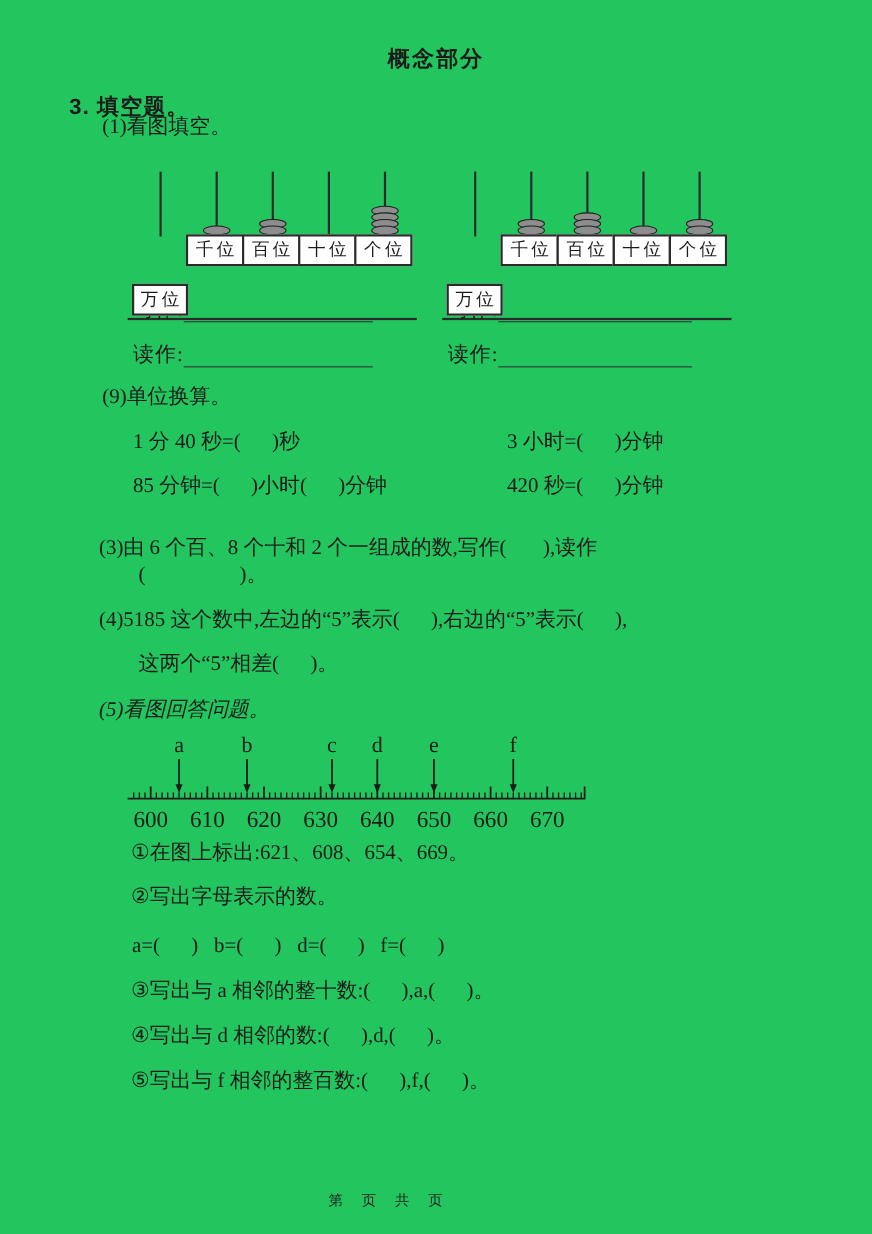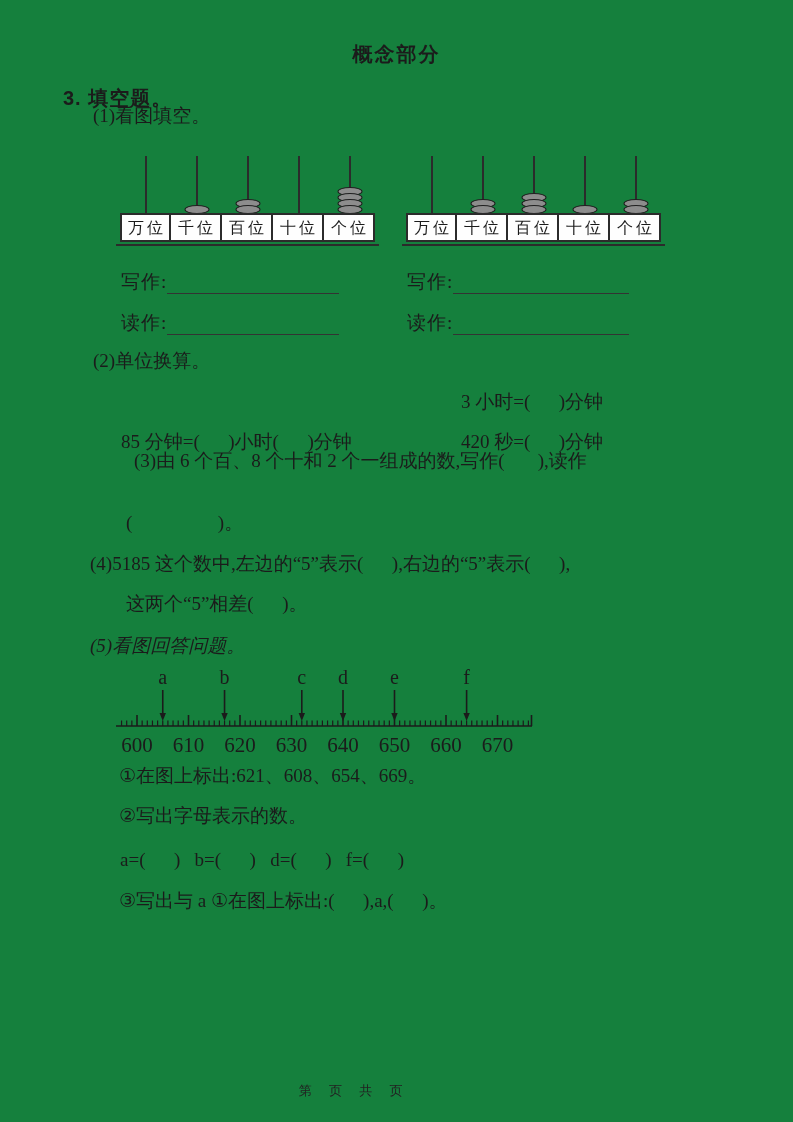--- a/index.html
+++ b/index.html
@@ -1,37 +1,37 @@
 <!DOCTYPE html>
 <html><head>
 <meta charset="utf-8">
 <style>
   html,body{margin:0;padding:0;background:#e8e8e8;}
   .page{
     position:relative;width:793px;height:1122px;margin:0 auto;
-    background:#15803d;color:#1b1b1b;overflow:hidden;
+    background:#22c55e;color:#1b1b1b;overflow:hidden;
     font-family:"Liberation Serif","DejaVu Serif","DejaVu Sans",serif;
     font-size:19px;
   }
   .abs{position:absolute;white-space:pre-wrap;line-height:1.25;}
   .heading-sans{font-family:"Liberation Sans","DejaVu Sans",sans-serif;font-weight:bold;}
   .title{width:793px;text-align:center;font-size:20px;letter-spacing:2px;}
   .q-heading{font-size:20px;letter-spacing:1px;}
   
   .abacus{display:flex;flex-direction:column;}
   .ab-cols{display:flex;}
   .ab-col{width:51px;display:flex;flex-direction:column;align-items:stretch;}
   .rod-area{position:relative;height:57px;}
   .rod{position:absolute;left:50%;top:0;bottom:-2px;width:2px;margin-left:-1px;background:#2b2b2b;}
   .beads{position:absolute;left:50%;bottom:-1px;transform:translateX(-50%);display:flex;flex-direction:column;align-items:center;}
   .bead{width:25px;height:9px;border-radius:50%;background:#8d8d8d;border:1.5px solid #1f1f1f;margin-top:-3px;box-sizing:border-box;}
   .cell{box-sizing:border-box;height:29px;border:2px solid #2b2b2b;margin-left:-2px;
         display:flex;align-items:center;justify-content:center;
         font-size:16px;letter-spacing:3px;padding-left:3px;background:#fefefe;z-index:1;}
-  .ab-col:first-child .cell{margin-left:0;}
+  .ab-col:first-child .cell{margin-left:0;margin-top:45px;}
   .ab-base{height:0;border-top:2px solid #2b2b2b;margin:2px -4px 0 -4px;}
   
   .fill-line{display:inline-block;border-bottom:1.5px solid #333;height:22px;vertical-align:-6px;}
   .w-label{font-size:19px;letter-spacing:1px;}
   .footer{width:708px;text-align:center;font-size:13px;letter-spacing:7px;color:#222;}
   svg text{font-family:"Liberation Serif","DejaVu Serif",serif;}
 </style>
 </head>
 <body>
 
@@ -44,26 +44,27 @@
   <div class="abs" style="top:104px;left:93px;">(1)看图填空。</div>
 
   <div class="abs abacus" style="top:156px;left:120px;"><div class="ab-cols"><div class="ab-col"><div class="rod-area"><div class="rod"></div><div class="beads"></div></div><div class="cell">万位</div></div><div class="ab-col"><div class="rod-area"><div class="rod"></div><div class="beads"><div class="bead"></div></div></div><div class="cell">千位</div></div><div class="ab-col"><div class="rod-area"><div class="rod"></div><div class="beads"><div class="bead"></div><div class="bead"></div></div></div><div class="cell">百位</div></div><div class="ab-col"><div class="rod-area"><div class="rod"></div><div class="beads"></div></div><div class="cell">十位</div></div><div class="ab-col"><div class="rod-area"><div class="rod"></div><div class="beads"><div class="bead"></div><div class="bead"></div><div class="bead"></div><div class="bead"></div></div></div><div class="cell">个位</div></div></div><div class="ab-base"></div></div>
   <div class="abs abacus" style="top:156px;left:406px;"><div class="ab-cols"><div class="ab-col"><div class="rod-area"><div class="rod"></div><div class="beads"></div></div><div class="cell">万位</div></div><div class="ab-col"><div class="rod-area"><div class="rod"></div><div class="beads"><div class="bead"></div><div class="bead"></div></div></div><div class="cell">千位</div></div><div class="ab-col"><div class="rod-area"><div class="rod"></div><div class="beads"><div class="bead"></div><div class="bead"></div><div class="bead"></div></div></div><div class="cell">百位</div></div><div class="ab-col"><div class="rod-area"><div class="rod"></div><div class="beads"><div class="bead"></div></div></div><div class="cell">十位</div></div><div class="ab-col"><div class="rod-area"><div class="rod"></div><div class="beads"><div class="bead"></div><div class="bead"></div></div></div><div class="cell">个位</div></div></div><div class="ab-base"></div></div>
 
   <div class="abs" style="top:270px;left:121px;"><span class="w-label">写作:</span><span class="fill-line" style="width:172px;"></span></div>
   <div class="abs" style="top:311px;left:121px;"><span class="w-label">读作:</span><span class="fill-line" style="width:172px;"></span></div>
   <div class="abs" style="top:270px;left:407px;"><span class="w-label">写作:</span><span class="fill-line" style="width:176px;"></span></div>
   <div class="abs" style="top:311px;left:407px;"><span class="w-label">读作:</span><span class="fill-line" style="width:176px;"></span></div>
 
-  <div class="abs" style="top:349px;left:93px;">(2)单位换算。</div>
+  <div class="abs" style="top:349px;left:93px;">(9)单位换算。</div>
+  <div class="abs" style="top:390px;left:121px;">1 分 40 秒=(      )秒</div>
   <div class="abs" style="top:390px;left:461px;">3 小时=(      )分钟</div>
   <div class="abs" style="top:430px;left:121px;">85 分钟=(      )小时(      )分钟</div>
   <div class="abs" style="top:430px;left:461px;">420 秒=(      )分钟</div>
 
-  <div class="abs" style="top:449px;left:90px;margin-left:44px;">(3)由 6 个百、8 个十和 2 个一组成的数,写作(       ),读作</div>
+  <div class="abs" style="top:487px;left:90px;">(3)由 6 个百、8 个十和 2 个一组成的数,写作(       ),读作</div>
   <div class="abs" style="top:511px;left:126px;">(                  )。</div>
 
   <div class="abs" style="top:552px;left:90px;">(4)5185 这个数中,左边的“5”表示(      ),右边的“5”表示(      ),</div>
   <div class="abs" style="top:592px;left:126px;">这两个“5”相差(      )。</div>
 
   <div class="abs" style="top:634px;left:90px;font-style:italic;">(5)看图回答问题。</div>
 
   <svg class="abs" style="top:668px;left:112px;" width="424" height="94" viewBox="0 0 424 94">
       <line x1="4" y1="58" x2="420" y2="58" stroke="#1b1b1b" stroke-width="1.6"></line>
       <line x1="9.549999999999999" y1="52.5" x2="9.549999999999999" y2="58" stroke="#1b1b1b" stroke-width="1.2"></line>
@@ -171,16 +172,18 @@
       <line x1="282.5" y1="22" x2="282.5" y2="46" stroke="#1b1b1b" stroke-width="1.6"></line>
       <polygon points="279.3,45 285.7,45 282.5,53" fill="#1b1b1b"></polygon>
       <text x="354.6" y="16" text-anchor="middle" font-size="20" fill="#1b1b1b">f</text>
       <line x1="354.6" y1="22" x2="354.6" y2="46" stroke="#1b1b1b" stroke-width="1.6"></line>
       <polygon points="351.40000000000003,45 357.8,45 354.6,53" fill="#1b1b1b"></polygon>
     </svg>
 
   <div class="abs" style="top:764px;left:119px;">①在图上标出:621、608、654、669。</div>
   <div class="abs" style="top:804px;left:119px;">②写出字母表示的数。</div>
   <div class="abs" style="top:848px;left:120px;">a=(      )   b=(      )   d=(      )   f=(      )</div>
-  <div class="abs" style="top:889px;left:119px;">③写出与 a ①在图上标出:(      ),a,(      )。</div>
+  <div class="abs" style="top:889px;left:119px;">③写出与 a 相邻的整十数:(      ),a,(      )。</div>
+  <div class="abs" style="top:930px;left:119px;">④写出与 d 相邻的数:(      ),d,(      )。</div>
+  <div class="abs" style="top:971px;left:119px;">⑤写出与 f 相邻的整百数:(      ),f,(      )。</div>
 
   <div class="abs footer" style="top:1083px;left:0;">第 页 共 页</div>
 </div>
 
 </body></html>

